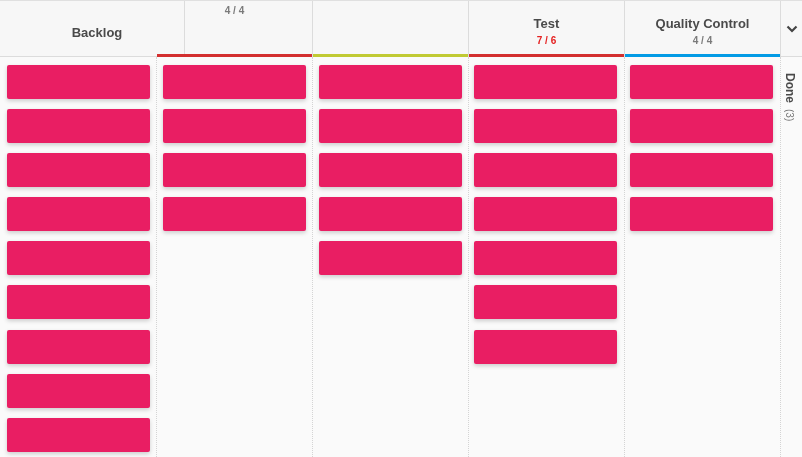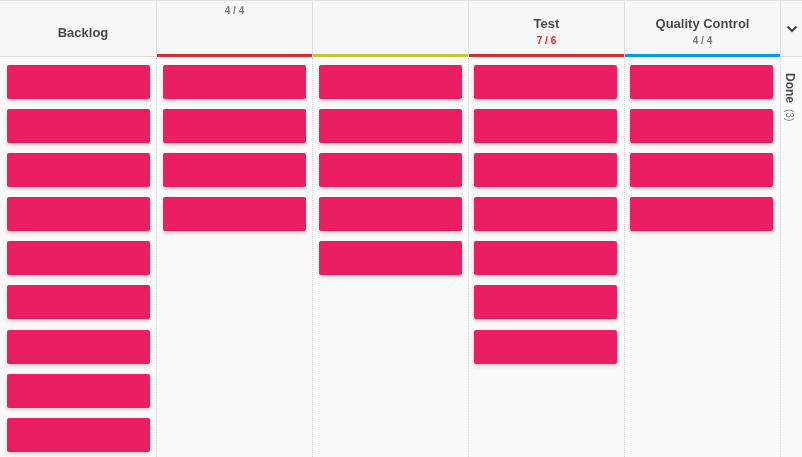--- a/index.html
+++ b/index.html
@@ -19,21 +19,21 @@
   .done-lane { position: absolute; top: 57px; left: 781px; width: 21px; height: 400px; }
   .done-label { position: absolute; top: 16px; left: 2px; transform-origin: 0 0; transform: translate(17px, 0) rotate(90deg); white-space: nowrap; }
   .done-label .t { font-size: 12px; font-weight: bold; color: #4a4a4a; }
   .done-label .c { font-size: 10px; color: #7a7a7a; margin-left: 6px; }
 </style>
 </head>
 <body>
 
 <div class="board">
   <div class="header">
-    <div class="col-head single" style="left:0;width:157px;padding-left:10px;">
+    <div class="col-head single" style="left:0;width:185px;padding-left:10px;">
       <span class="title">Backlog</span>
     </div>
     <div class="col-head double" style="left:157px;width:156px;">
       <span class="count">4 / 4</span>
       <div class="bar" style="background:#d32f2f;"></div>
     </div>
     <div class="col-head double" style="left:313px;width:156px;">
       <div class="bar" style="background:#c0ca33;"></div>
     </div>
     <div class="col-head double" style="left:469px;width:156px;">

